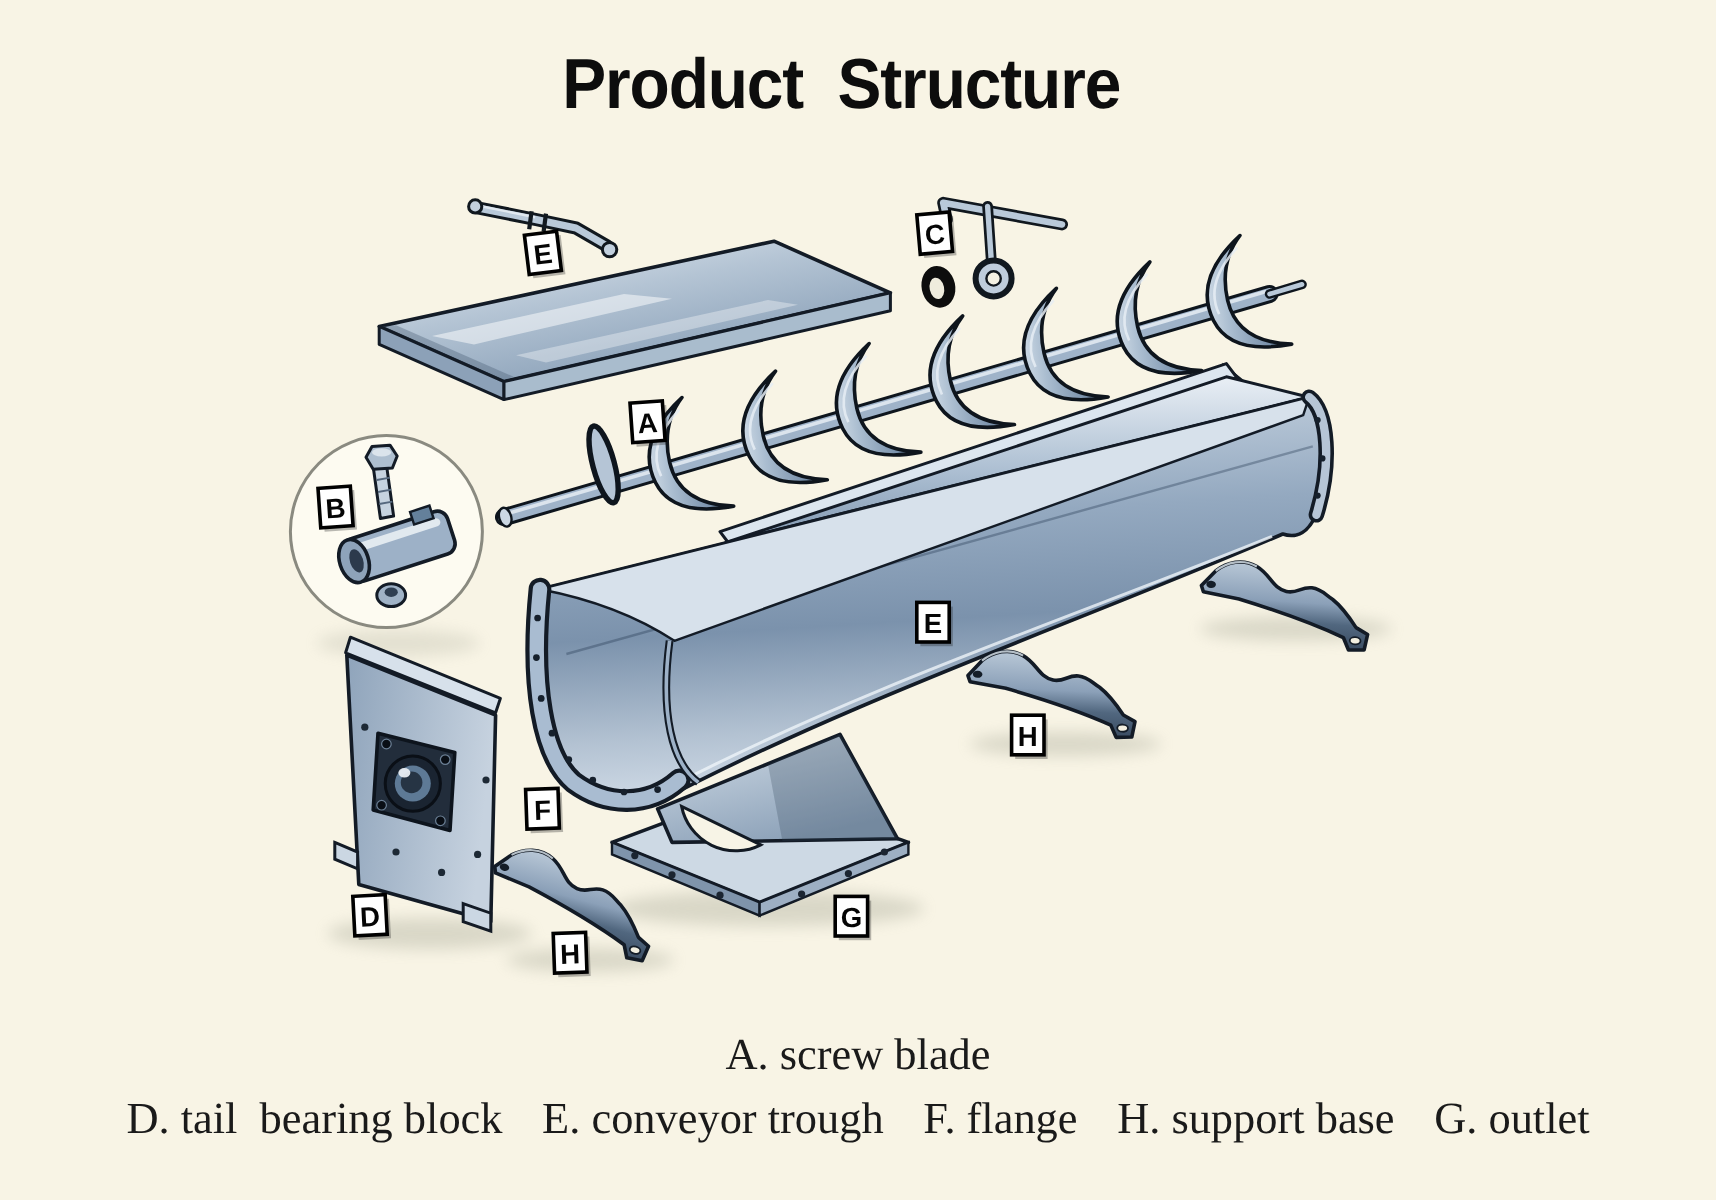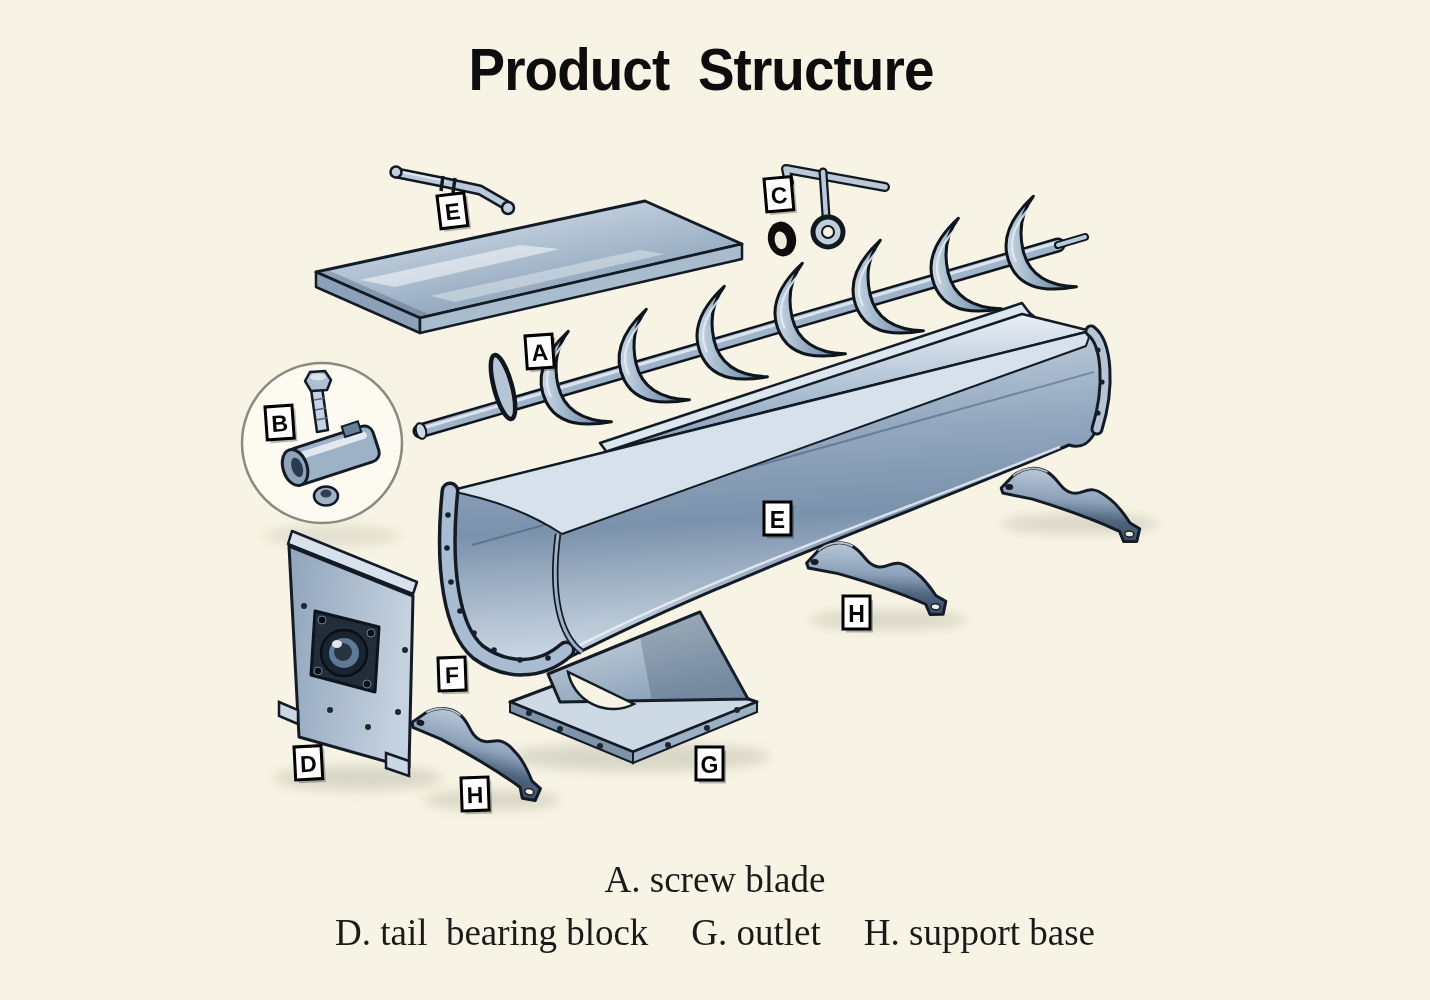--- a/index.html
+++ b/index.html
@@ -22,21 +22,21 @@
   .legend{
     position:absolute;left:0;top:853px;width:1430px;
     font-family:"Liberation Serif",serif;
     font-size:37px;color:#1a1a1a;
   }
   .legend-row{
     display:flex;justify-content:center;
     line-height:53px;white-space:pre;
   }
   .legend-row.r1{gap:44px;}
-  .legend-row.r2{gap:43px;}
+  .legend-row.r2{gap:33px;}
   .badge-box{fill:#ffffff;stroke:#000000;stroke-width:3px;}
   .badge-shadow{fill:rgba(25,25,25,0.30);}
   .badge-letter{
     font-family:"Liberation Sans",sans-serif;
     font-weight:bold;font-size:23px;fill:#050505;
     text-anchor:middle;
   }
 </style>
 </head>
 <body>
@@ -327,18 +327,20 @@
 </svg>
 
 <h1 class="title">Product  Structure</h1>
 
 <div class="legend">
   <div class="legend-row r1">
     <span class="legend-item">A. screw blade</span>
   </div>
   <div class="legend-row r2">
     <span class="legend-item">D. tail  bearing block</span>
+    <span class="legend-item">E. conveyor trough</span>
+    <span class="legend-item">F. flange</span>
+    <span class="legend-item">H. support base</span>
     <span class="legend-item">G. outlet</span>
-    <span class="legend-item">H. support base</span>
   </div>
 </div>
 
 </div>
 
 </body></html>

